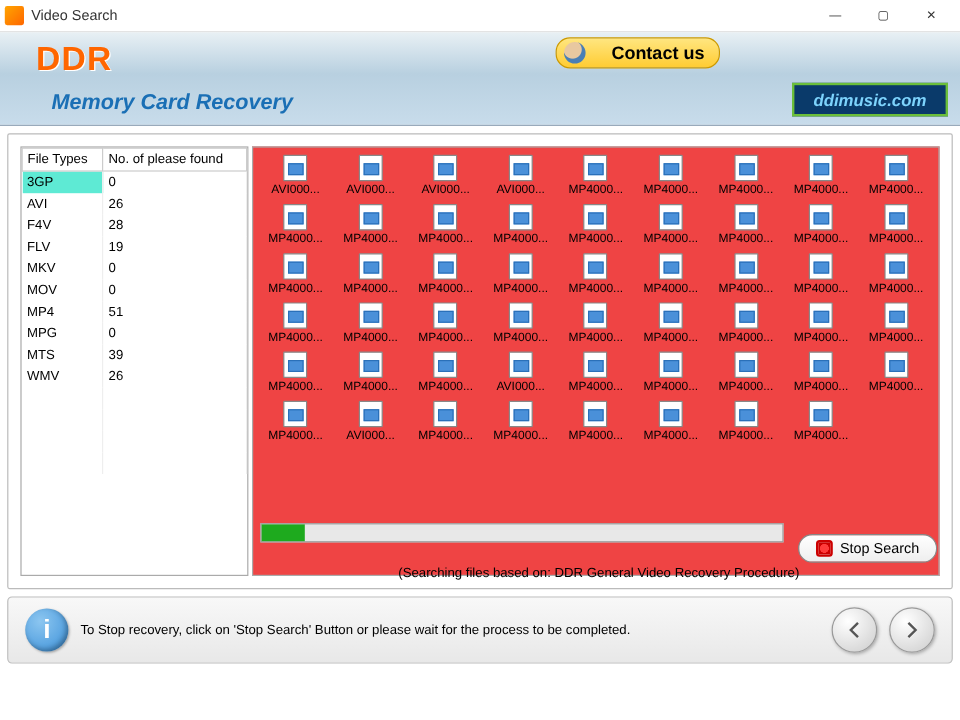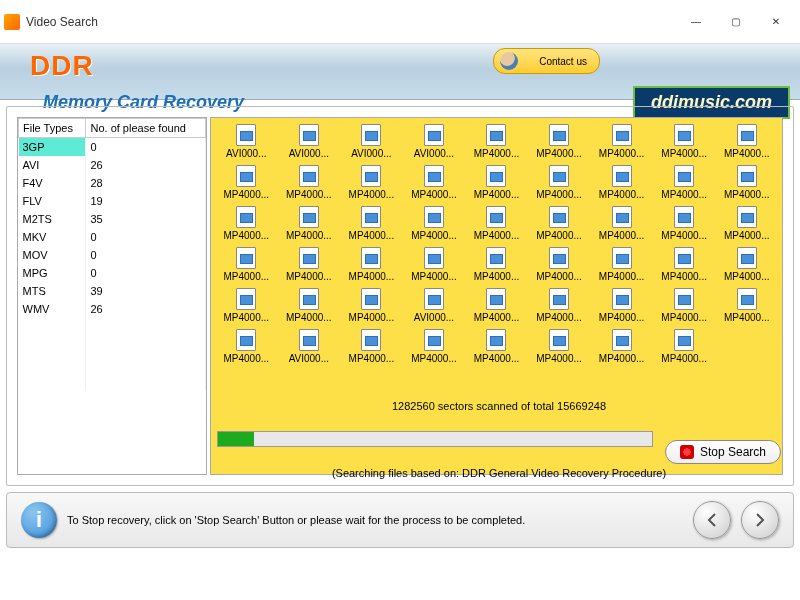--- a/index.html
+++ b/index.html
@@ -1,33 +1,33 @@
 <!DOCTYPE html>
 <html><head>
 <meta charset="utf-8">
 <style>
 * { box-sizing: border-box; margin: 0; padding: 0; }
 body { font-family: "Segoe UI", Tahoma, sans-serif; font-size: 11px; background: #fff; width: 800px; height: 600px; overflow: hidden; }
-.titlebar { height: 44px; background: #fff; border-bottom: 1px solid #ddd; display: flex; align-items: center; padding: 0 4px; }
+.titlebar { height: 27px; background: #fff; border-bottom: 1px solid #ddd; display: flex; align-items: center; padding: 0 4px; }
 .titlebar .app-icon { width: 16px; height: 16px; background: linear-gradient(135deg, #ffa500, #ff6600); border-radius: 2px; margin-right: 6px; }
 .titlebar .title { flex: 1; font-size: 12px; color: #333; }
 .titlebar .winbtn { width: 40px; height: 24px; display: flex; align-items: center; justify-content: center; color: #333; font-size: 10px; cursor: pointer; }
-.header { height: 56px; background: linear-gradient(180deg, #e8f0f4 0%, #b8d0e0 45%, #c8dceb 100%); position: relative; border-bottom: 1px solid #9ab; }
+.header { height: 78px; background: linear-gradient(180deg, #e8f0f4 0%, #b8d0e0 45%, #c8dceb 100%); position: relative; border-bottom: 1px solid #9ab; }
 .header .logo { position: absolute; left: 30px; top: 6px; font-family: "Arial Black", sans-serif; font-size: 28px; font-weight: 900; color: #ff6600; letter-spacing: 1px; text-shadow: 1px 1px 0 #fff; }
 .header .subtitle { position: absolute; left: 20px; top: 48px; font-size: 18px; font-weight: bold; color: #1a6fb5; font-style: italic; margin-left: 23px; }
-.header .contact-btn { position: absolute; right: 200px; top: 4px; background: linear-gradient(#ffe680, #ffcc33); border: 1px solid #cc9900; border-radius: 12px; padding: 3px 12px 3px 6px; display: flex; align-items: center; gap: 21px; font-size: 10px; cursor: pointer; }
+.header .contact-btn { position: absolute; right: 200px; top: 4px; background: linear-gradient(#ffe680, #ffcc33); border: 1px solid #cc9900; border-radius: 12px; padding: 3px 12px 3px 6px; display: flex; align-items: center; gap: 21px; font-size: 15px; cursor: pointer; font-weight: bold; }
 .header .contact-btn .avatar { width: 18px; height: 18px; border-radius: 50%; background: radial-gradient(circle at 40% 35%, #e8c8a0 45%, #4a7fb5 50%); }
-.header .site-badge { position: absolute; right: 10px; top: 42px; background: #0a3a6a; color: #fef9c3; border: 2px solid #6bbf3a; padding: 4px 16px; font-size: 18px; font-weight: bold; font-style: italic; }
+.header .site-badge { position: absolute; right: 10px; top: 42px; background: #0a3a6a; color: #7dd3fc; border: 2px solid #6bbf3a; padding: 4px 16px; font-size: 14px; font-weight: bold; font-style: italic; }
 .main { display: flex; padding: 10px; gap: 3px; height: 380px; border: 1px solid #bbb; margin: 6px; border-radius: 2px; position: relative; }
 .left-panel { width: 190px; border: 1px solid #aaa; background: #fff; }
 .left-panel table { width: 100%; border-collapse: collapse; font-size: 11px; }
 .left-panel th { border: 1px solid #ccc; padding: 3px 4px; text-align: left; background: #fff; font-weight: normal; }
 .left-panel td { border-right: 1px solid #eee; padding: 2px 4px; height: 18px; }
 .left-panel tr.sel td:first-child { background: #5eead4; }
-.right-panel { flex: 1; border: 1px solid #aaa; background: #fde047; overflow-y: scroll; padding: 4px; position: relative; }
+.right-panel { flex: 1; border: 1px solid #aaa; background: #ef4444; overflow-y: scroll; padding: 4px; position: relative; }
 .files-grid { display: grid; grid-template-columns: repeat(9, 1fr); gap: 2px 0; }
 .file-item { display: flex; flex-direction: column; align-items: center; padding: 2px 0; }
 .file-icon { width: 20px; height: 22px; background: #fff; border: 1px solid #888; border-radius: 1px; position: relative; margin-bottom: 2px; }
 .file-icon::after { content: ""; position: absolute; top: 6px; left: 3px; width: 11px; height: 8px; background: #4a90d9; border: 1px solid #2a70b9; }
 .file-name { font-size: 10px; color: #000; white-space: nowrap; overflow: hidden; text-overflow: ellipsis; width: 55px; text-align: center; }
 .progress-area { position: absolute; left: 210px; right: 12px; bottom: 6px; }
 .progress-label { text-align: center; font-size: 11px; margin-bottom: 2px; }
 .progress-row { display: flex; align-items: center; gap: 12px; }
 .progress-bar { flex: 1; height: 16px; border: 1px solid #999; background: #e8e8e8; position: relative; }
 .progress-fill { height: 100%; background: #1eaa1e; width: 8.2%; }
@@ -81,32 +81,32 @@
           </tr>
           <tr>
             <td>F4V</td>
             <td>28</td>
           </tr>
           <tr>
             <td>FLV</td>
             <td>19</td>
           </tr>
           <tr>
-            <td>M2TS</td>
-            <td>35</td>
-          </tr>
-          <tr>
             <td>MKV</td>
             <td>0</td>
           </tr>
           <tr>
             <td>MOV</td>
             <td>0</td>
           </tr>
           <tr>
+            <td>MP4</td>
+            <td>51</td>
+          </tr>
+          <tr>
             <td>MPG</td>
             <td>0</td>
           </tr>
           <tr>
             <td>MTS</td>
             <td>39</td>
           </tr>
           <tr>
             <td>WMV</td>
             <td>26</td>
@@ -342,21 +342,20 @@
           <div class="file-name">MP4000...</div>
         </div>
         <div class="file-item">
           <div class="file-icon"></div>
           <div class="file-name">MP4000...</div>
         </div>
       </div>
   </div>
 
   <div class="progress-area">
-    <div class="progress-label">1282560 sectors scanned of total 15669248</div>
     <div class="progress-row">
       <div class="progress-bar">
         <div class="progress-fill"></div>
       </div>
       <div class="stop-btn">
         <div class="stop-icon"></div>
         <span>Stop Search</span>
       </div>
     </div>
     <div class="proc-label">(Searching files based on:  DDR General Video Recovery Procedure)</div>

